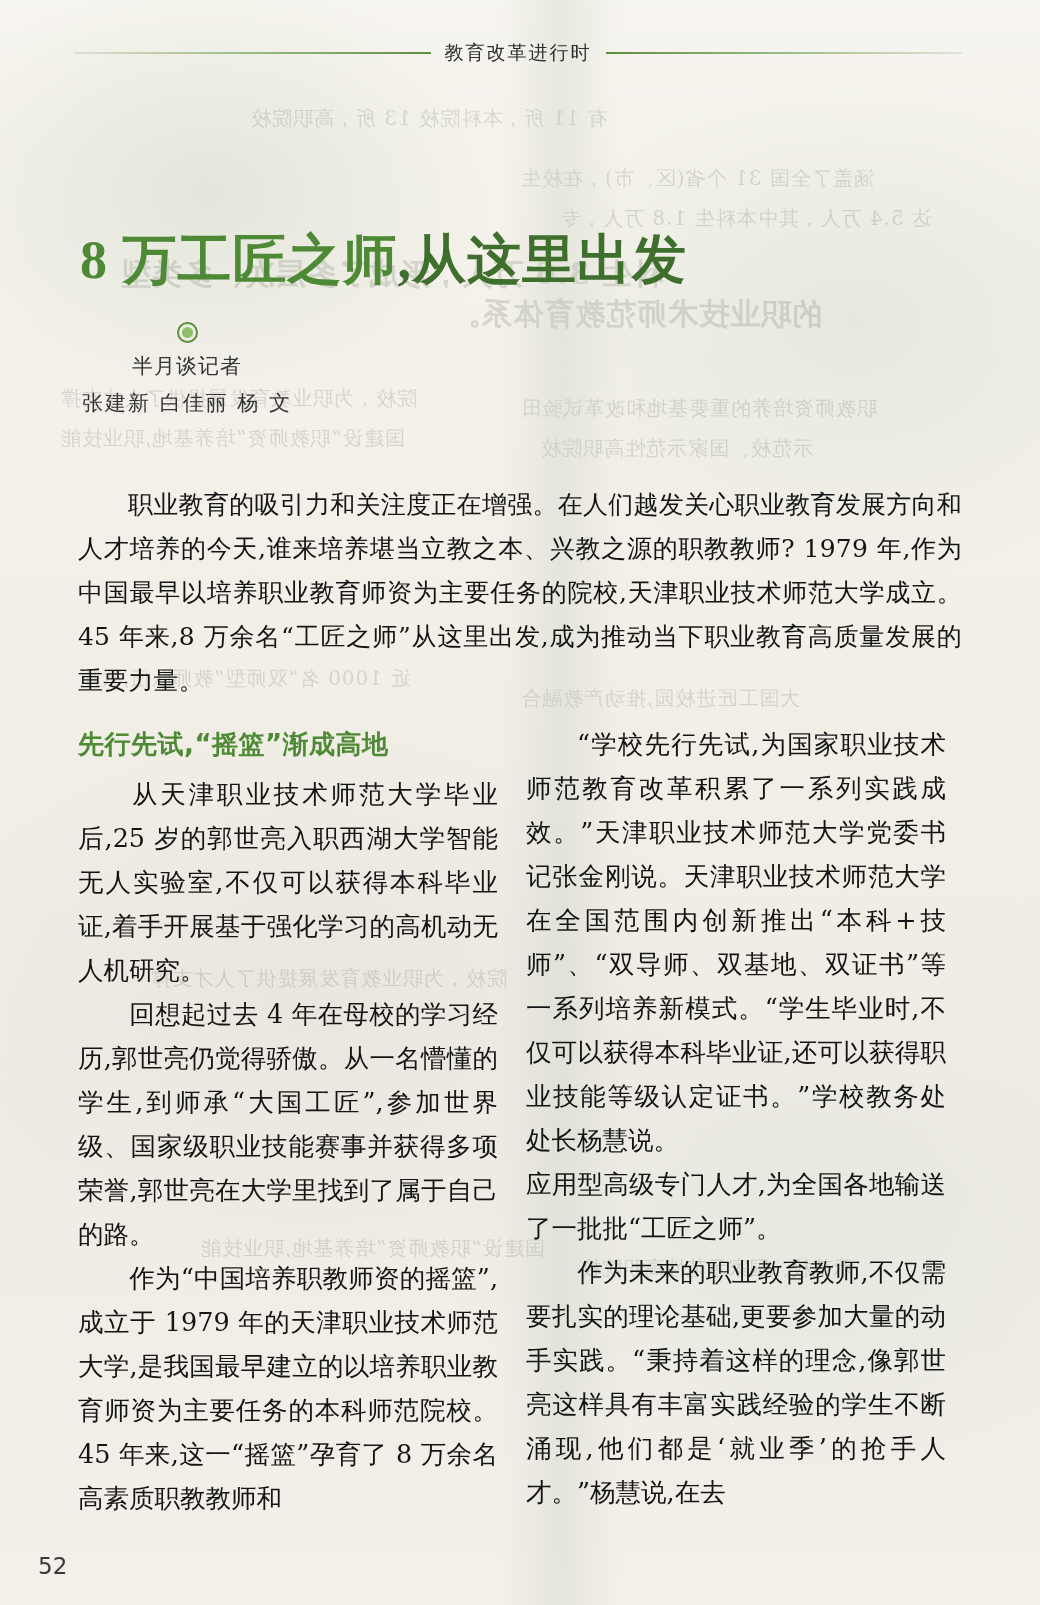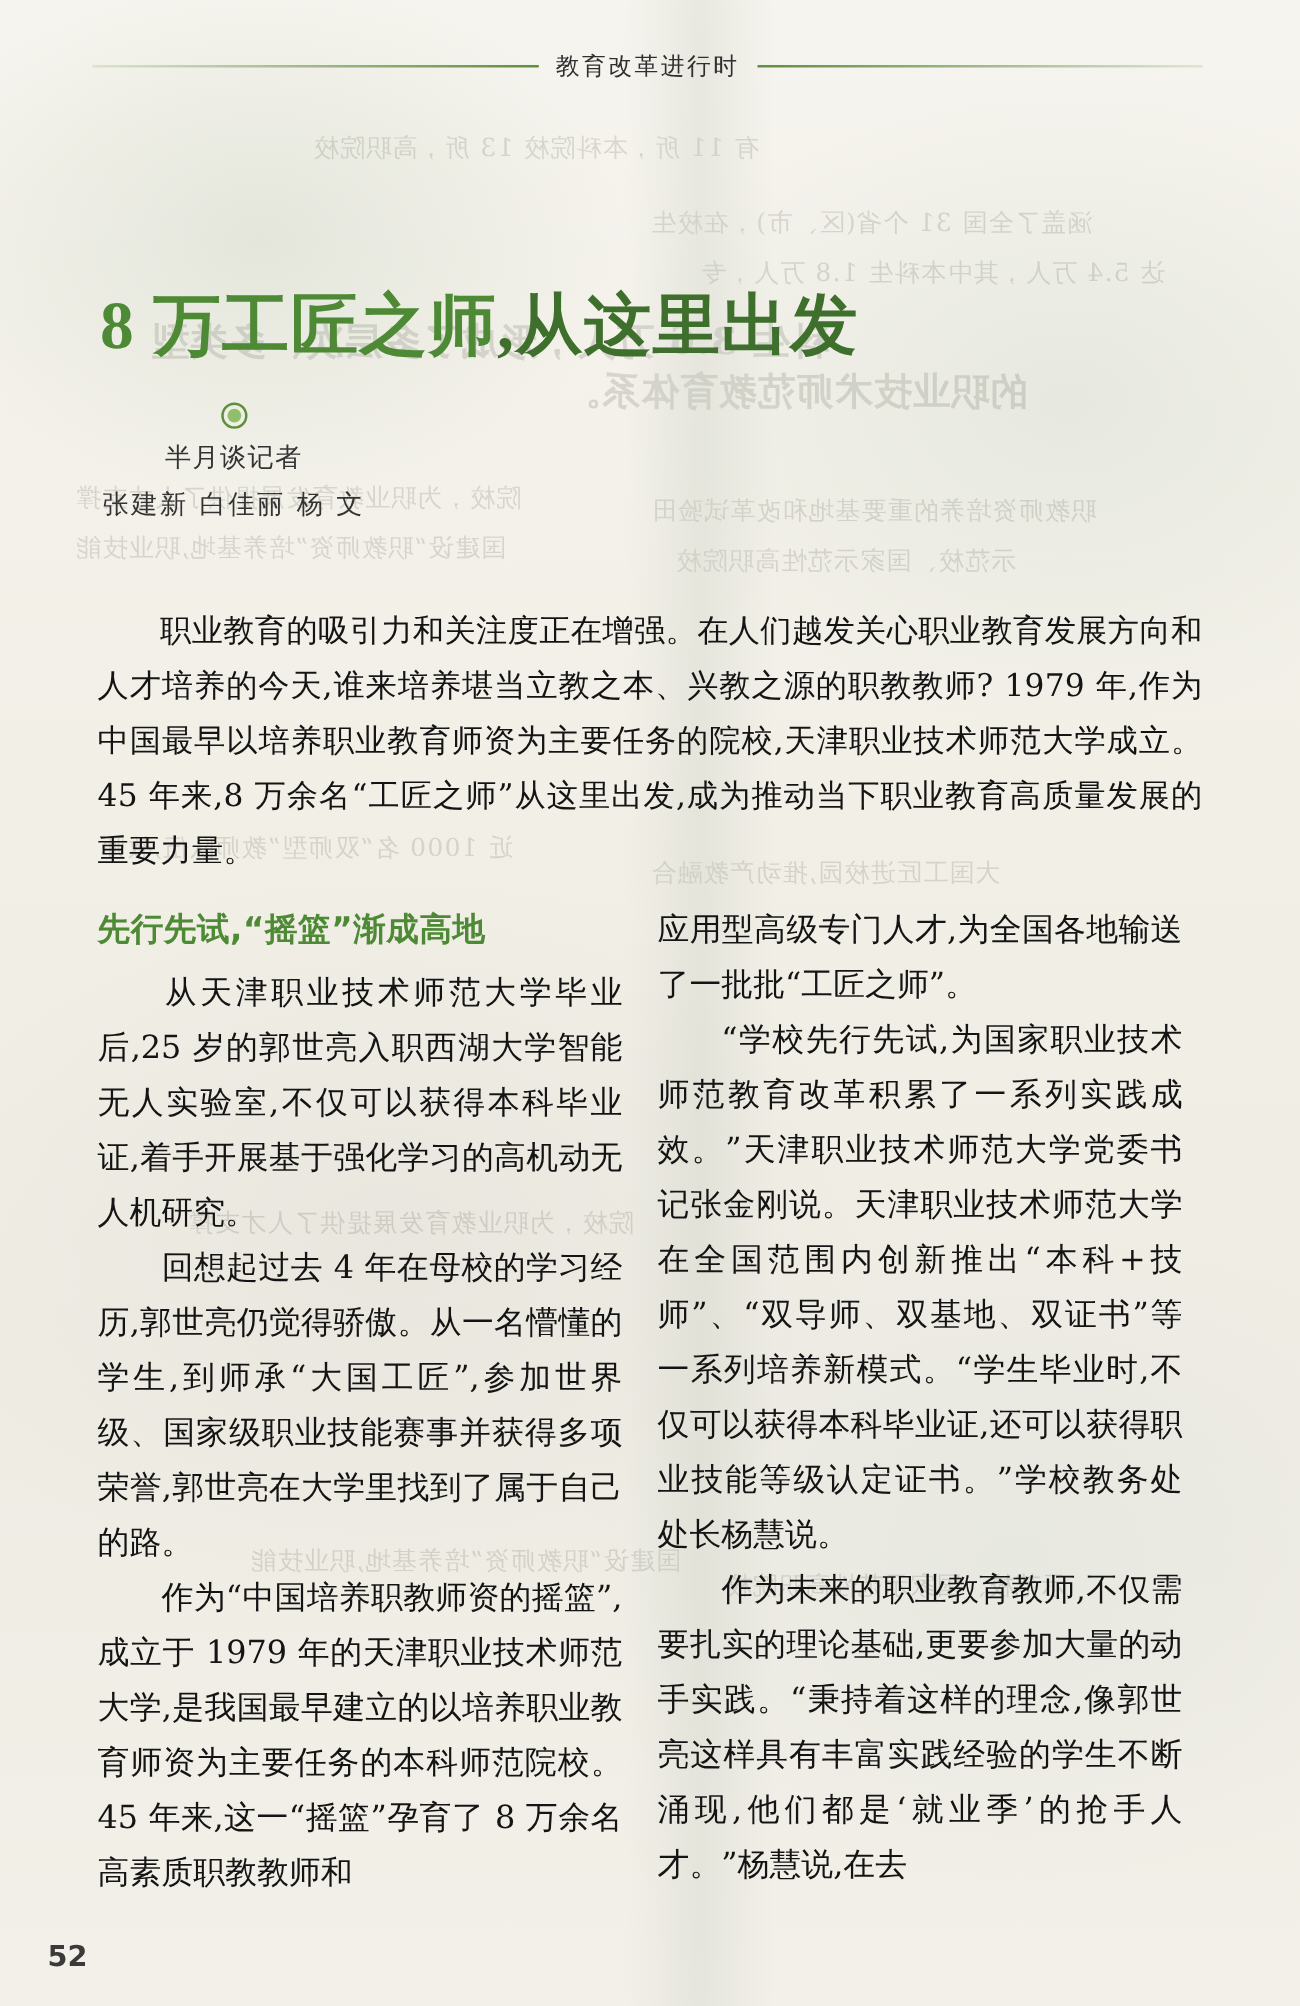--- a/index.html
+++ b/index.html
@@ -181,21 +181,20 @@
   .p { margin: 0; }
   .p .indent { display: inline-block; width: 2em; }
 
   .folio {
     position: absolute;
     left: 38px;
     bottom: 26px;
     font-size: 23px;
     color: #3a3a3a;
     font-family: "DejaVu Sans", "Liberation Sans", sans-serif;
-    font-weight: bold;
   }
   
   .smudge {
     position: absolute;
     top: 0;
     bottom: 0;
     left: 500px;
     width: 120px;
     background: linear-gradient(90deg, rgba(200,205,195,0) 0%, rgba(196,202,190,0.28) 50%, rgba(200,205,195,0) 100%);
     pointer-events: none;
@@ -246,22 +245,22 @@
     <div class="cols">
 
       <div class="col">
         <div class="subhead">先行先试,“摇篮”渐成高地</div>
         <p class="p"><span class="indent"></span><span>从天津职业技术师范大学毕业后,25 岁的郭世亮入职西湖大学智能无人实验室,不仅可以获得本科毕业证,着手开展基于强化学习的高机动无人机研究。</span></p>
         <p class="p"><span class="indent"></span><span>回想起过去 4 年在母校的学习经历,郭世亮仍觉得骄傲。从一名懵懂的学生,到师承“大国工匠”,参加世界级、国家级职业技能赛事并获得多项荣誉,郭世亮在大学里找到了属于自己的路。</span></p>
         <p class="p"><span class="indent"></span><span>作为“中国培养职教师资的摇篮”,成立于 1979 年的天津职业技术师范大学,是我国最早建立的以培养职业教育师资为主要任务的本科师范院校。45 年来,这一“摇篮”孕育了 8 万余名高素质职教教师和</span></p>
       </div>
 
       <div class="col">
+        <p class="p"><span class="indent"></span><span>“学校先行先试,为国家职业技术师范教育改革积累了一系列实践成效。”天津职业技术师范大学党委书记张金刚说。天津职业技术师范大学在全国范围内创新推出“本科+技师”、“双导师、双基地、双证书”等一系列培养新模式。“学生毕业时,不仅可以获得本科毕业证,还可以获得职业技能等级认定证书。”学校教务处处长杨慧说。</span></p>
         <p class="p"><span>应用型高级专门人才,为全国各地输送了一批批“工匠之师”。</span></p>
-        <p class="p"><span class="indent"></span><span>“学校先行先试,为国家职业技术师范教育改革积累了一系列实践成效。”天津职业技术师范大学党委书记张金刚说。天津职业技术师范大学在全国范围内创新推出“本科+技师”、“双导师、双基地、双证书”等一系列培养新模式。“学生毕业时,不仅可以获得本科毕业证,还可以获得职业技能等级认定证书。”学校教务处处长杨慧说。</span></p>
         <p class="p"><span class="indent"></span><span>作为未来的职业教育教师,不仅需要扎实的理论基础,更要参加大量的动手实践。“秉持着这样的理念,像郭世亮这样具有丰富实践经验的学生不断涌现,他们都是‘就业季’的抢手人才。”杨慧说,在去</span></p>
       </div>
 
     </div>
 
     <div class="folio">52</div>
 
   </div>
 </div>
 

